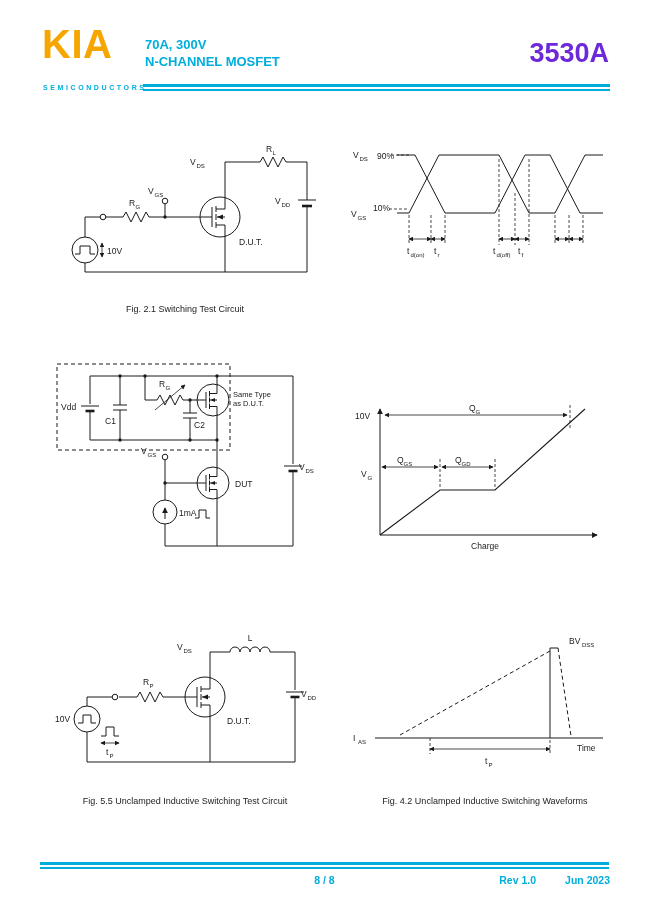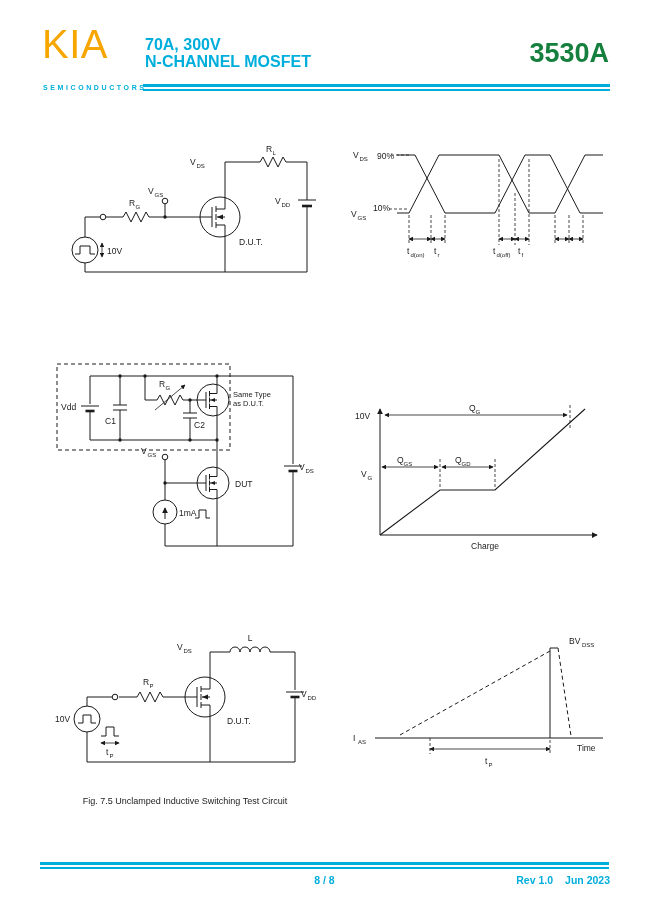--- a/index.html
+++ b/index.html
@@ -1,33 +1,33 @@
 <!DOCTYPE html>
 <html><head>
 <meta charset="utf-8">
 <style>
   * { margin:0; padding:0; box-sizing:border-box; }
   html,body { background:#fff; }
   body { width:649px; height:917px; font-family:"Liberation Sans", sans-serif; }
   .page { position:relative; width:649px; height:917px; background:#ffffff; overflow:hidden; }
 
   
-  .logo { position:absolute; left:42px; top:22px; font-size:40px; font-weight:normal; color:#F7A600; letter-spacing:0.5px; }
+  .logo { position:absolute; left:42px; top:22px; font-size:40px; font-weight:bold; color:#F7A600; letter-spacing:0.5px; }
   .logo-sub { position:absolute; left:43px; top:84px; font-size:7px; font-weight:bold; color:#00AEDC; letter-spacing:2.6px; }
-  .spec { position:absolute; left:145px; top:36px; color:#00AEDC; font-weight:bold; font-size:16px; line-height:17px; }
-  .part { position:absolute; right:40px; top:38px; color:#15803d; font-size:27px; font-weight:bold; }
+  .spec { position:absolute; left:145px; top:36px; color:#00AEDC; font-weight:bold; font-size:13px; line-height:17px; }
+  .part { position:absolute; right:40px; top:38px; color:#6d28d9; font-size:27px; font-weight:bold; }
   .rule { position:absolute; left:143px; width:467px; top:84px; }
   .frule { position:absolute; left:40px; width:569px; top:862px; }
   .rl1 { height:3px; background:#00AEDC; }
   .rl2 { height:1.5px; background:#00AEDC; margin-top:2px; }
 
   
   .pageno { position:absolute; left:0; right:0; top:874px; text-align:center; color:#00AEDC; font-size:10.5px; font-weight:bold; }
   .rev { position:absolute; right:39px; top:874px; color:#00AEDC; font-size:10.5px; font-weight:bold; }
-  .rev span { margin-left:12px; }
+  .rev span { margin-left:29px; }
 
   
   .fig { position:absolute; }
   .caption { position:absolute; font-size:9px; color:#222222; text-align:center; }
 
   svg .w { stroke:#1a1a1a; stroke-width:1; fill:none; }
   svg .d  { stroke-dasharray:4 3; }
   svg .d2 { stroke-dasharray:3 2; }
   svg .bp { stroke-width:2.6; }
   svg .thin { stroke-width:0.8; }
@@ -103,20 +103,21 @@
     <text class="ts" x="227.5" y="33">L</text>
     <text class="t" x="230" y="82">V</text>
     <text class="ts" x="236.5" y="85">DD</text>
     <text class="t" x="103" y="72">V</text>
     <text class="ts" x="109.5" y="75">GS</text>
     <text class="t" x="84" y="84">R</text>
     <text class="ts" x="90.5" y="87">G</text>
     <text class="t" x="62" y="132">10V</text>
     <text class="t" x="194" y="123">D.U.T.</text>
   </svg>
+  <div class="caption" style="left:45px;top:304px;width:280px">Fig. 2.1 Switching Test Circuit</div>
 
   <svg class="fig" style="left:345px;top:133px" width="280" height="150" viewBox="0 0 280 150">
     <defs>
       <marker id="a22" viewBox="0 0 8 8" refX="7" refY="4" markerWidth="6" markerHeight="6" orient="auto-start-reverse">
         <path d="M0,0 L8,4 L0,8 Z" fill="#1a1a1a"></path>
       </marker>
     </defs>
     <g class="w">
       <path d="M52,22 H70 L100,80 H150 L180,22 H205 L235,80 H258"></path>
       <path d="M52,80 H64 L94,22 H154 L184,80 H210 L240,22 H258"></path>
@@ -326,21 +327,21 @@
     <text class="t" x="205" y="29" text-anchor="middle">L</text>
     <text class="t" x="256" y="85">V</text>
     <text class="ts" x="262.5" y="88">DD</text>
     <text class="t" x="98" y="73">R</text>
     <text class="ts" x="104.5" y="76">P</text>
     <text class="t" x="10" y="110">10V</text>
     <text class="t" x="182" y="112">D.U.T.</text>
     <text class="t" x="61" y="143">t</text>
     <text class="ts" x="64.5" y="146">P</text>
   </svg>
-  <div class="caption" style="left:45px;top:796px;width:280px">Fig. 7.5 Unclamped Inductive Switching Test Circuit</div>
+  <div class="caption" style="left:45px;top:796px;width:280px">Fig. 5.5 Unclamped Inductive Switching Test Circuit</div>
 
   <svg class="fig" style="left:345px;top:618px" width="280" height="155" viewBox="0 0 280 155">
     <defs>
       <marker id="a42" viewBox="0 0 8 8" refX="7" refY="4" markerWidth="6" markerHeight="6" orient="auto-start-reverse">
         <path d="M0,0 L8,4 L0,8 Z" fill="#1a1a1a"></path>
       </marker>
     </defs>
     <g class="w">
       <line x1="30" y1="120" x2="258" y2="120"></line>
       <line x1="55" y1="117" x2="205" y2="33" class="d"></line>
@@ -351,20 +352,21 @@
       <line x1="85" y1="131" x2="205" y2="131" class="thin" marker-start="url(#a42)" marker-end="url(#a42)"></line>
     </g>
     <text class="t" x="224" y="26">BV</text>
     <text class="ts" x="237" y="29">DSS</text>
     <text class="t" x="8" y="123">I</text>
     <text class="ts" x="13" y="126">AS</text>
     <text class="t" x="140" y="146">t</text>
     <text class="ts" x="143.5" y="149">P</text>
     <text class="t" x="232" y="133">Time</text>
   </svg>
+  <div class="caption" style="left:340px;top:796px;width:290px">Fig. 4.2 Unclamped Inductive Switching Waveforms</div>
 
   <div class="frule">
       <div class="rl1"></div>
       <div class="rl2"></div>
     </div>
   <div class="pageno">8 / 8</div>
   <div class="rev"><span style="margin-left:16px">Rev 1.0</span><span>Jun 2023</span></div>
 
 </div>
 

